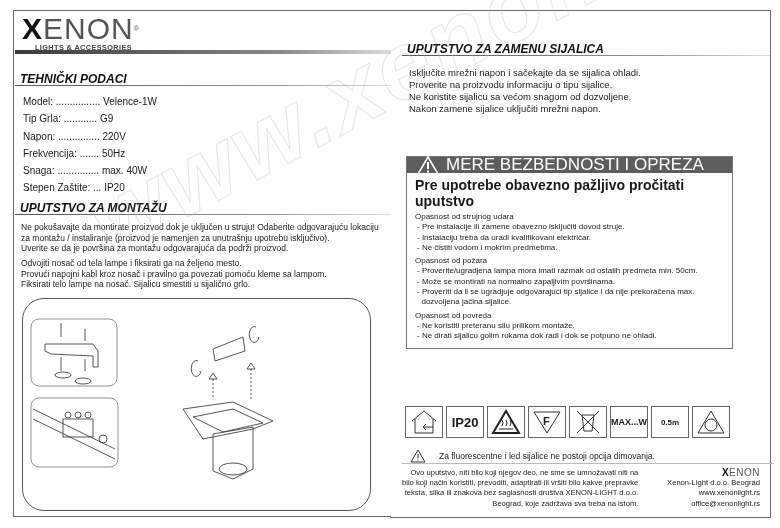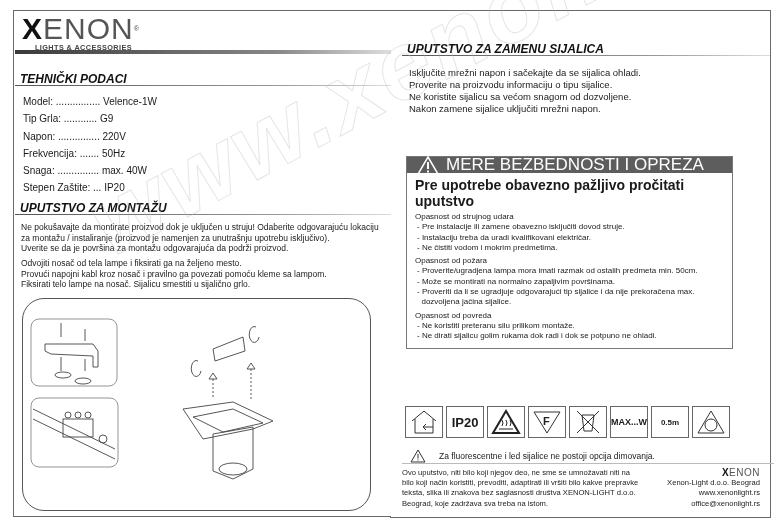--- a/index.html
+++ b/index.html
@@ -22,21 +22,21 @@
   .safety{position:absolute;left:406px;top:156px;width:327px;height:193px;border:1.2px solid #777;box-sizing:border-box;}
   .safety-head{height:16px;background:#5d5d5d;color:#fff;font-size:17px;line-height:24px;display:flex;align-items:center;}
   .safety-head .warn{margin-left:10px;margin-right:7px;}
   .safety .lead{font-weight:bold;font-size:14px;margin:4px 0 0 8px;}
   .safety .grp{font-size:8px;line-height:10.3px;margin:3px 0 0 8px;}
   .safety .grp div.i{padding-left:2px;}
   .icons{position:absolute;left:405px;top:406px;display:flex;gap:3px;}
   .icon-box{width:38px;height:32px;border:1.2px solid #666;box-sizing:border-box;display:flex;align-items:center;justify-content:center;font-weight:bold;font-size:12px;}
   .dim-note{position:absolute;left:410px;top:449px;font-size:8.5px;display:flex;align-items:center;gap:13px;}
   .footer-rule{position:absolute;left:402px;top:463px;width:372px;height:1px;background:#bbb;}
-  .footer-left{position:absolute;left:402px;top:468px;font-size:7.6px;line-height:10.2px;}
+  .footer-left{position:absolute;left:402px;top:468px;font-size:7.6px;line-height:10.2px;text-align:right;}
   .footer-right{position:absolute;right:20px;top:468px;font-size:7.6px;line-height:10.2px;text-align:right;}
   .footer-right .mini{font-size:10px;color:#555;letter-spacing:.5px;}
   .footer-right .mini b{color:#111;}
   .watermark{position:absolute;left:70px;top:180px;font-size:96px;font-style:italic;font-weight:bold;color:rgba(255,255,255,0);-webkit-text-stroke:1px rgba(180,180,180,.35);transform:rotate(-28deg);transform-origin:left top;white-space:nowrap;pointer-events:none;letter-spacing:4px;}
 </style>
 </head>
 <body>
 
 <div class="panel" id="left"></div>
 <div class="panel" id="right"></div>

